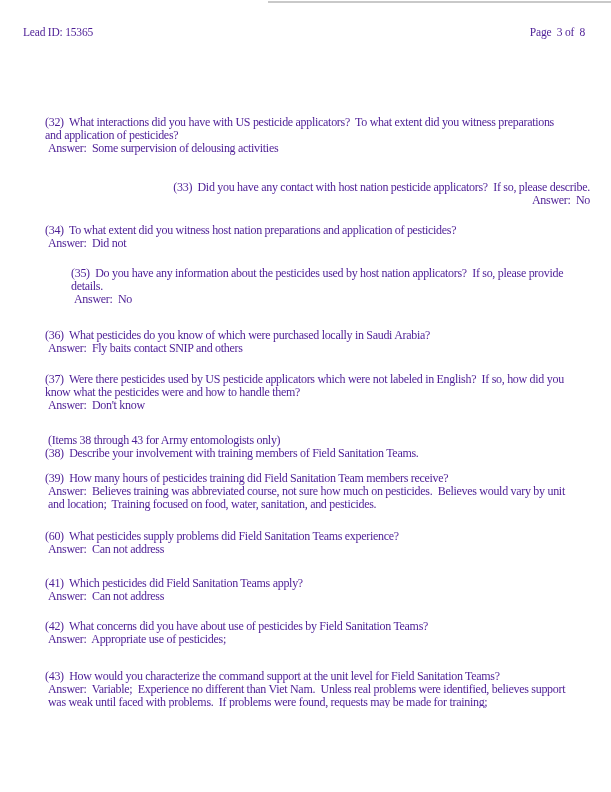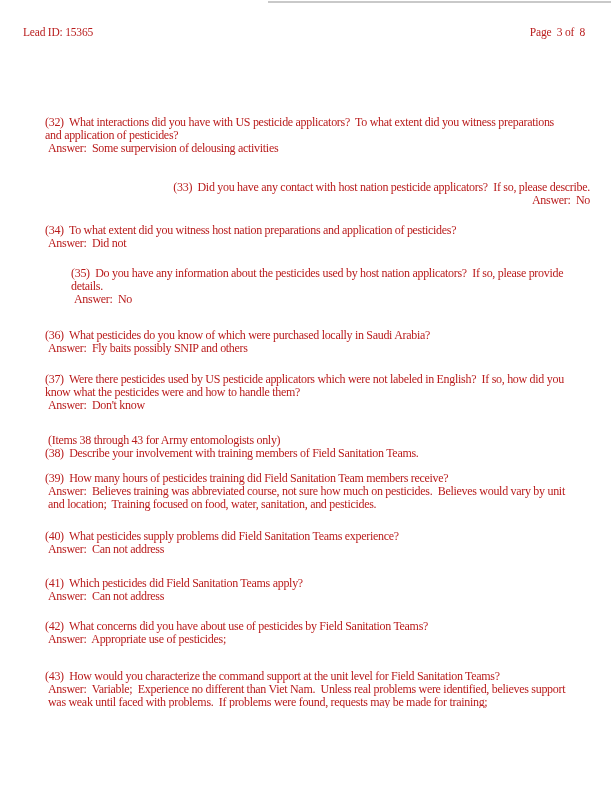--- a/index.html
+++ b/index.html
@@ -7,21 +7,21 @@
     padding: 0;
     background: #ffffff;
   }
   .page {
     position: relative;
     width: 611px;
     height: 708px;
     background: #ffffff;
     overflow: hidden;
     font-family: "Liberation Serif", serif;
-    color: #b91c1c;
+    color: #4c1d95;
   }
   .scan-line {
     position: absolute;
     top: 1px;
     left: 268px;
     width: 343px;
     height: 2px;
     background: #c9c9c9;
   }
   .scan-speck {
@@ -90,38 +90,38 @@
         <div class="question">(34)  To what extent did you witness host nation preparations and application of pesticides?</div>
         <div class="answer">Answer:  Did not</div>
       </div>
       <div class="qa-block" style="margin-top: 17px; margin-left: 26px;">
         <div class="question">(35)  Do you have any information about the pesticides used by host nation applicators?  If so, please provide
 details.</div>
         <div class="answer">Answer:  No</div>
       </div>
       <div class="qa-block" style="margin-top: 23px;">
         <div class="question">(36)  What pesticides do you know of which were purchased locally in Saudi Arabia?</div>
-        <div class="answer">Answer:  Fly baits possibly SNIP and others</div>
+        <div class="answer">Answer:  Fly baits contact SNIP and others</div>
       </div>
       <div class="qa-block" style="margin-top: 18px;">
         <div class="question">(37)  Were there pesticides used by US pesticide applicators which were not labeled in English?  If so, how did you
 know what the pesticides were and how to handle them?</div>
         <div class="answer">Answer:  Don't know</div>
       </div>
       <div class="qa-block" style="margin-top: 22px;">
         <div class="note">(Items 38 through 43 for Army entomologists only)</div>
         <div class="question">(38)  Describe your involvement with training members of Field Sanitation Teams.</div>
       </div>
       <div class="qa-block" style="margin-top: 12px;">
         <div class="question">(39)  How many hours of pesticides training did Field Sanitation Team members receive?</div>
         <div class="answer">Answer:  Believes training was abbreviated course, not sure how much on pesticides.  Believes would vary by unit
 and location;  Training focused on food, water, sanitation, and pesticides.</div>
       </div>
       <div class="qa-block" style="margin-top: 19px;">
-        <div class="question">(40)  What pesticides supply problems did Field Sanitation Teams experience?</div>
+        <div class="question">(60)  What pesticides supply problems did Field Sanitation Teams experience?</div>
         <div class="answer">Answer:  Can not address</div>
       </div>
       <div class="qa-block" style="margin-top: 21px;">
         <div class="question">(41)  Which pesticides did Field Sanitation Teams apply?</div>
         <div class="answer">Answer:  Can not address</div>
       </div>
       <div class="qa-block" style="margin-top: 17px;">
         <div class="question">(42)  What concerns did you have about use of pesticides by Field Sanitation Teams?</div>
         <div class="answer">Answer:  Appropriate use of pesticides;</div>
       </div>

